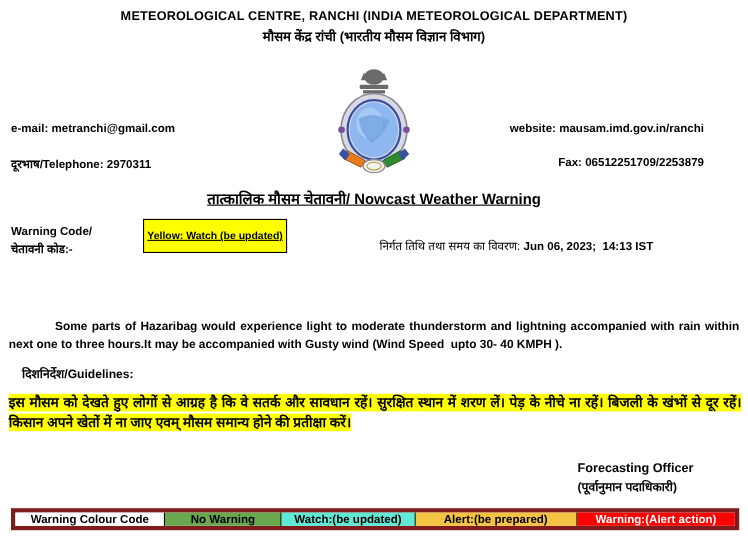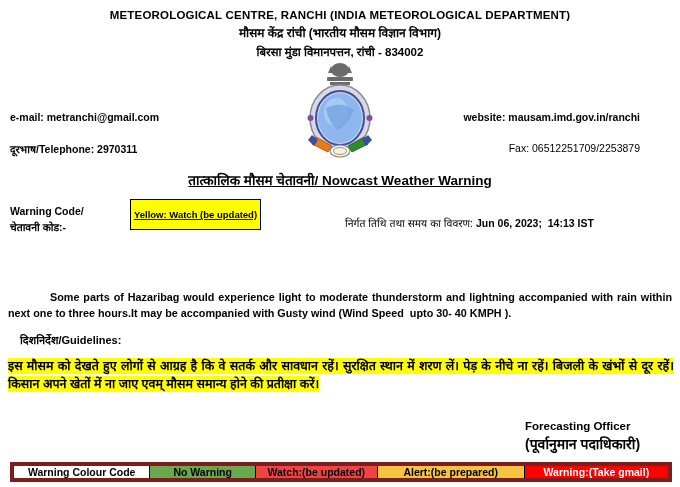--- a/index.html
+++ b/index.html
@@ -18,21 +18,21 @@
   .header .org-hi { font-size: 12px; font-weight: bold; margin-top: 3px; }
   .header .addr-hi { font-size: 11.5px; font-weight: bold; margin-top: 3px; }
 
   
   .logo-wrap { position: absolute; top: 60px; left: 50%; transform: translateX(-50%); width: 92px; height: 102px; }
 
   
   .contact-left-1 { position: absolute; left: 10px; top: 111px; font-size: 10.5px; font-weight: bold; }
   .contact-left-2 { position: absolute; left: 10px; top: 142px; font-size: 10.5px; font-weight: bold; }
   .contact-right-1 { position: absolute; right: 40px; top: 111px; font-size: 10.5px; font-weight: bold; text-align: right; }
-  .contact-right-2 { position: absolute; right: 40px; top: 142px; font-size: 10.5px; font-weight: normal; text-align: right; padding-left: 22px; }
+  .contact-right-2 { position: absolute; right: 40px; top: 142px; font-size: 10.5px; font-weight: bold; text-align: right; padding-left: 22px; }
 
   
   .doc-title {
     position: absolute; top: 171px; left: 0; width: 100%;
     text-align: center; font-size: 13.5px; font-weight: bold;
     text-decoration: underline;
   }
 
   
   .warn-label { position: absolute; left: 10px; top: 203px; font-size: 10.5px; font-weight: bold; line-height: 16px; }
@@ -60,21 +60,21 @@
   .guidelines-label { position: absolute; left: 20px; top: 332px; font-size: 11px; font-weight: bold; }
   .guidelines-text {
     position: absolute; left: 8px; right: 6px; top: 357px;
     font-size: 12.5px; line-height: 18px; font-weight: bold; text-align: justify;
   }
   .guidelines-text .hl { padding: 1px 0; }
 
   
   .signature { position: absolute; left: 525px; top: 420px; }
   .signature .sig-en { font-size: 11.5px; font-weight: bold; }
-  .signature .sig-hi { font-size: 14px; font-weight: bold; margin-top: 2px; }
+  .signature .sig-hi { font-size: 11px; font-weight: bold; margin-top: 2px; }
 
   
   .code-table {
     position: absolute; left: 10px; top: 462px; width: 662px; height: 20px;
     display: flex; border: 4px solid #7f1d1d;
   }
   .code-cell {
     display: flex; align-items: center; justify-content: center;
     font-size: 10.5px; font-weight: bold;
     border-right: 1px solid #000;
@@ -88,21 +88,20 @@
   .cc-4 { width: 145px; }
 </style>
 </head>
 <body>
 
 <div class="page">
 
   <div class="header">
     <div class="org-en">METEOROLOGICAL CENTRE, RANCHI (INDIA METEOROLOGICAL DEPARTMENT)</div>
     <div class="org-hi">मौसम केंद्र रांची (भारतीय मौसम विज्ञान विभाग)</div>
-    <div class="addr-hi">बिरसा मुंडा विमानपत्तन, रांची - 834002</div>
   </div>
 
   <div class="logo-wrap">
     <svg width="92" height="102" viewBox="0 0 92 102">
 
       <g fill="#6b6b6b">
         <rect x="44" y="4" width="4" height="10"></rect>
         <ellipse cx="46" cy="10" rx="9" ry="7"></ellipse>
         <path d="M37 6 L40 13 L34 13 Z"></path>
         <path d="M55 6 L58 13 L52 13 Z"></path>
@@ -153,18 +152,18 @@
   </div>
 
   <div class="signature">
     <div class="sig-en">Forecasting Officer</div>
     <div class="sig-hi">(पूर्वानुमान पदाधिकारी)</div>
   </div>
 
   <div class="code-table">
     <div class="code-cell cc-0" style="background-color: rgb(255, 255, 255); color: rgb(0, 0, 0);">Warning Colour Code</div>
     <div class="code-cell cc-1" style="background-color: rgb(106, 168, 79); color: rgb(0, 0, 0); text-align: center;">No Warning</div>
-    <div class="code-cell cc-2" style="background-color: #ef4444; color: rgb(0, 0, 0);">Watch:(be updated)</div>
+    <div class="code-cell cc-2" style="background-color: #5eead4; color: rgb(0, 0, 0);">Watch:(be updated)</div>
     <div class="code-cell cc-3" style="background-color: rgb(245, 195, 66); color: rgb(0, 0, 0);">Alert:(be prepared)</div>
-    <div class="code-cell cc-4" style="background-color: rgb(255, 0, 0); color: rgb(255, 255, 255);">Warning:(Take gmail)</div>
+    <div class="code-cell cc-4" style="background-color: rgb(255, 0, 0); color: rgb(255, 255, 255);">Warning:(Alert action)</div>
   </div>
 
 </div>
 
 </body></html>

